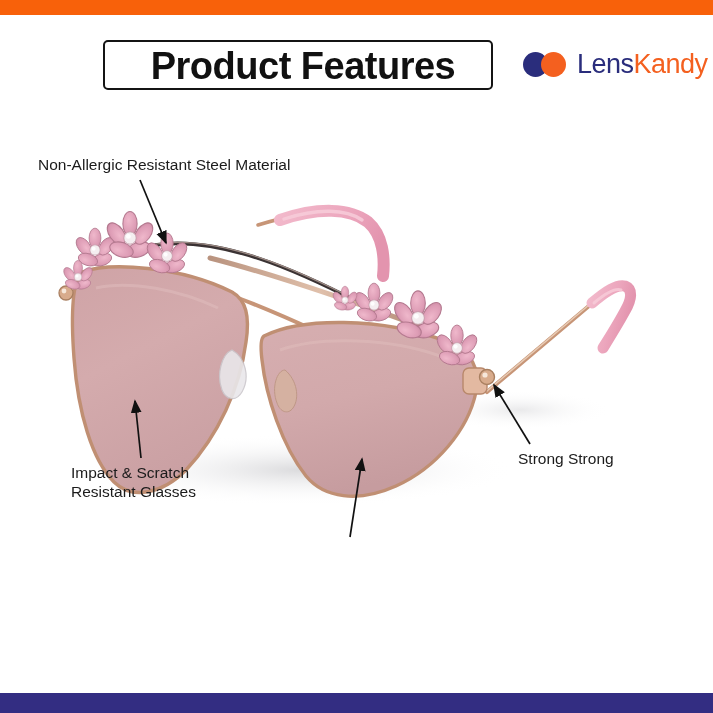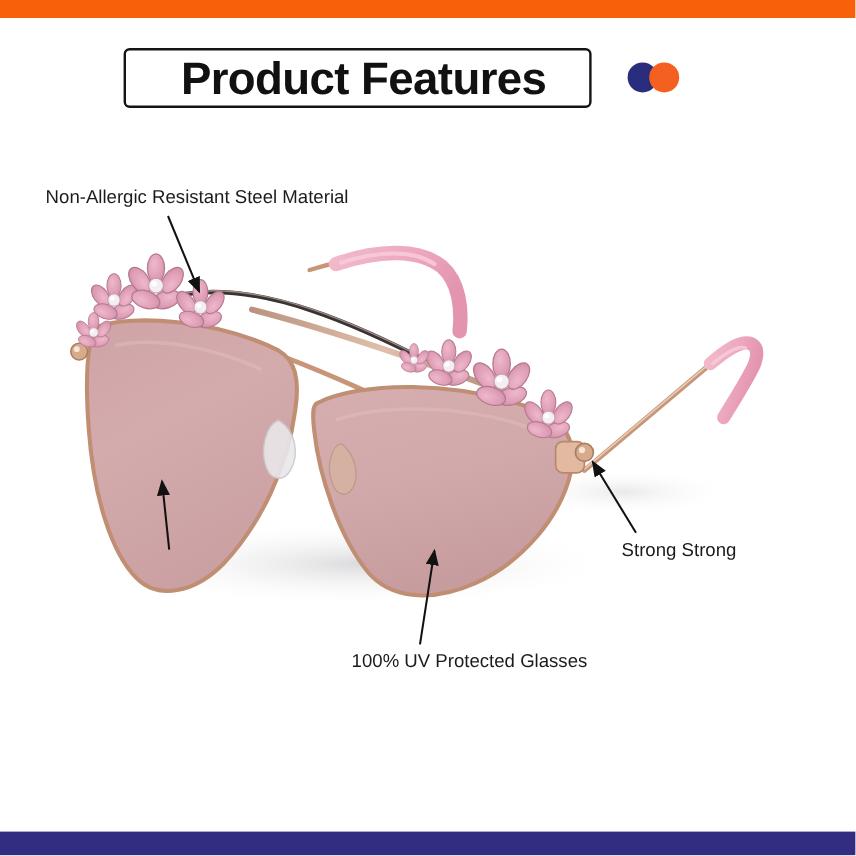--- a/index.html
+++ b/index.html
@@ -117,20 +117,21 @@
   <div id="bottom-bar"></div>
 
   <div id="title-box"></div>
   <div id="title-text">Product Features</div>
 
   <div id="logo">
     <div id="logo-mark">
       <div id="logo-dot-navy"></div>
       <div id="logo-dot-orange"></div>
     </div>
+    <div id="logo-wordmark"><span id="logo-lens">Lens</span><span id="logo-kandy">Kandy</span></div>
   </div>
 
   <svg id="product-svg" style="position:absolute;left:0;top:0;" width="713" height="713" viewBox="0 0 713 713">
     <defs>
       <linearGradient id="lensGradL" x1="0" y1="0" x2="0.4" y2="1">
         <stop offset="0%" stop-color="#cfa3a6"></stop>
         <stop offset="45%" stop-color="#d4abad"></stop>
         <stop offset="100%" stop-color="#caa0a3"></stop>
       </linearGradient>
       <linearGradient id="lensGradR" x1="0" y1="0" x2="0.3" y2="1">
@@ -251,16 +252,17 @@
         <path d="M0,0 L8,3.2 L0,6.4 z" fill="#111111"></path>
       </marker>
     </defs>
     <path d="M140,180 L166,243" stroke="#111111" stroke-width="1.7" fill="none" marker-end="url(#arrowhead)"></path>
     <path d="M141,458 L135,401" stroke="#111111" stroke-width="1.7" fill="none" marker-end="url(#arrowhead)"></path>
     <path d="M350,537 L362,459" stroke="#111111" stroke-width="1.7" fill="none" marker-end="url(#arrowhead)"></path>
     <path d="M530,444 L494,385" stroke="#111111" stroke-width="1.7" fill="none" marker-end="url(#arrowhead)"></path>
   </svg>
 
   <div class="callout" id="callout-material">Non-Allergic Resistant Steel Material</div>
-  <div class="callout" id="callout-uv">100%  UV Protected Glasses</div>
+  <div class="callout" id="callout-impact">Impact &amp; Scratch
+Resistant Glasses</div>
   <div class="callout" id="callout-hinges">Strong Strong</div>
 
 </div>
 
 </body></html>

